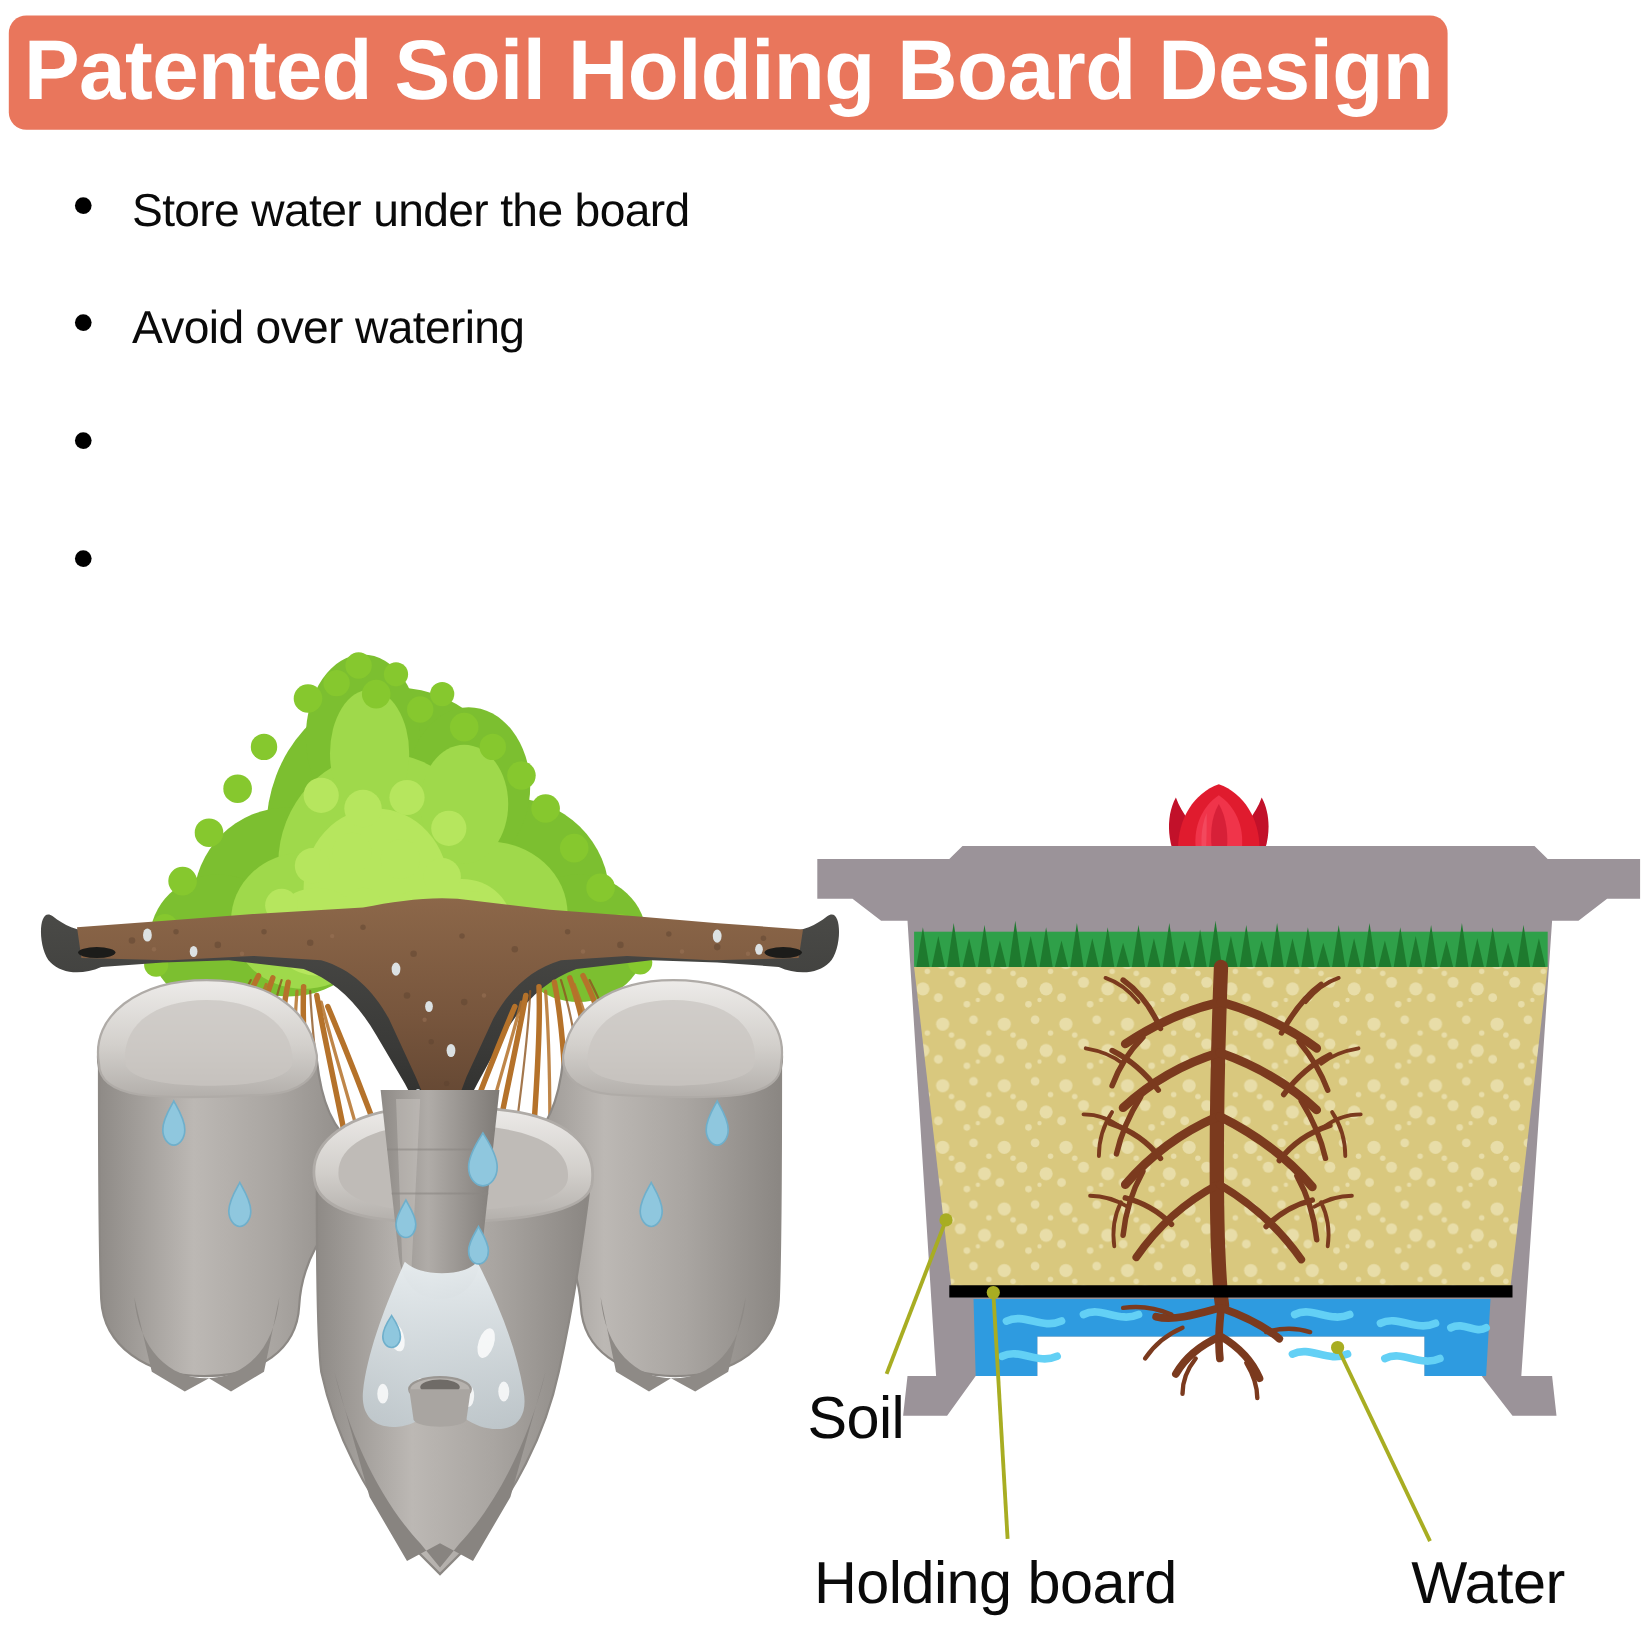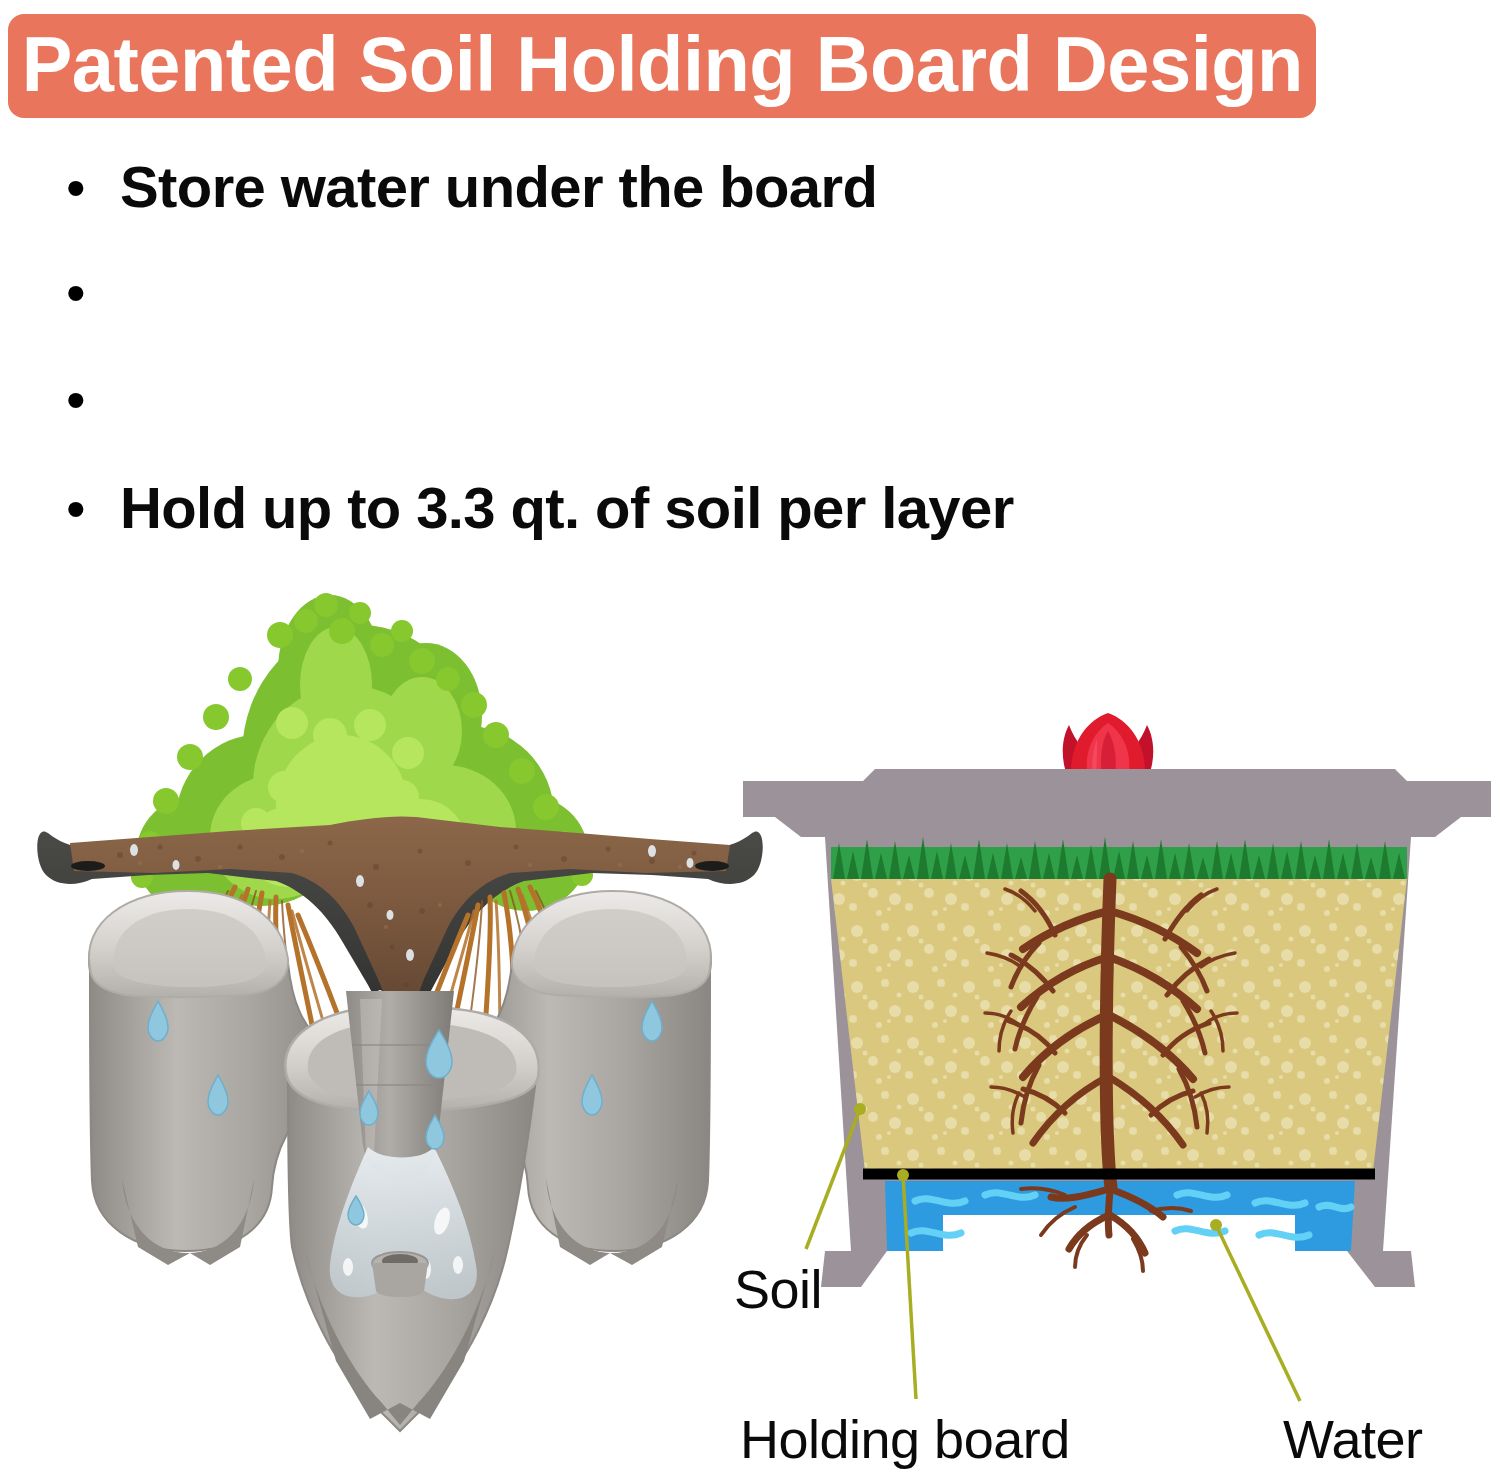--- a/index.html
+++ b/index.html
@@ -53,26 +53,25 @@
     flex: 0 0 auto;
     width: 64px;
     font-size: 56px;
     line-height: 1;
     color: #000;
     text-align: left;
     padding-left: 10px;
   }
   .bullet-text {
     flex: 1 1 auto;
-    font-size: 58px;
+    font-size: 42px;
     line-height: 1;
     color: #0a0a0a;
     white-space: nowrap;
     letter-spacing: -0.6px;
-    font-weight: bold;
   }
 
   
   #figures {
     position: absolute;
     left: 0; top: 575px;
     width: 1500px; height: 902px;
   }
 
   
@@ -111,27 +110,27 @@
   <div id="header-title">Patented Soil Holding Board Design</div>
 </div>
 
 <ul id="bullet-list">
   <li class="bullet-row">
     <span class="bullet-dot">•</span>
     <span class="bullet-text">Store water under the board</span>
   </li>
   <li class="bullet-row">
     <span class="bullet-dot">•</span>
+    <span class="bullet-text">Avoid over watering</span>
   </li>
   <li class="bullet-row">
     <span class="bullet-dot">•</span>
   </li>
   <li class="bullet-row">
     <span class="bullet-dot">•</span>
-    <span class="bullet-text">Hold up to 3.3 qt. of soil per layer</span>
   </li>
 </ul>
 
 <div id="figures">
 
   <div id="left-figure">
     <svg width="740" height="880" viewBox="0 0 740 880" xmlns="http://www.w3.org/2000/svg">
       <defs>
         <linearGradient id="potBodyG" x1="0" y1="0" x2="1" y2="0">
           <stop offset="0%" stop-color="#8E8A86"></stop>

